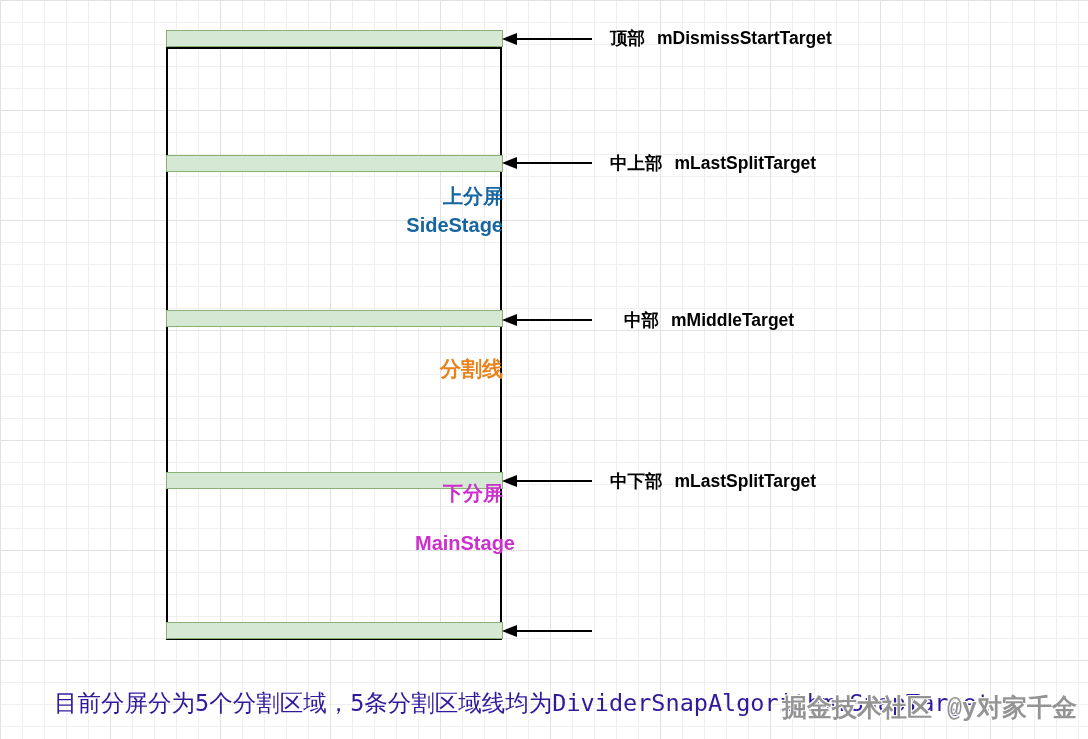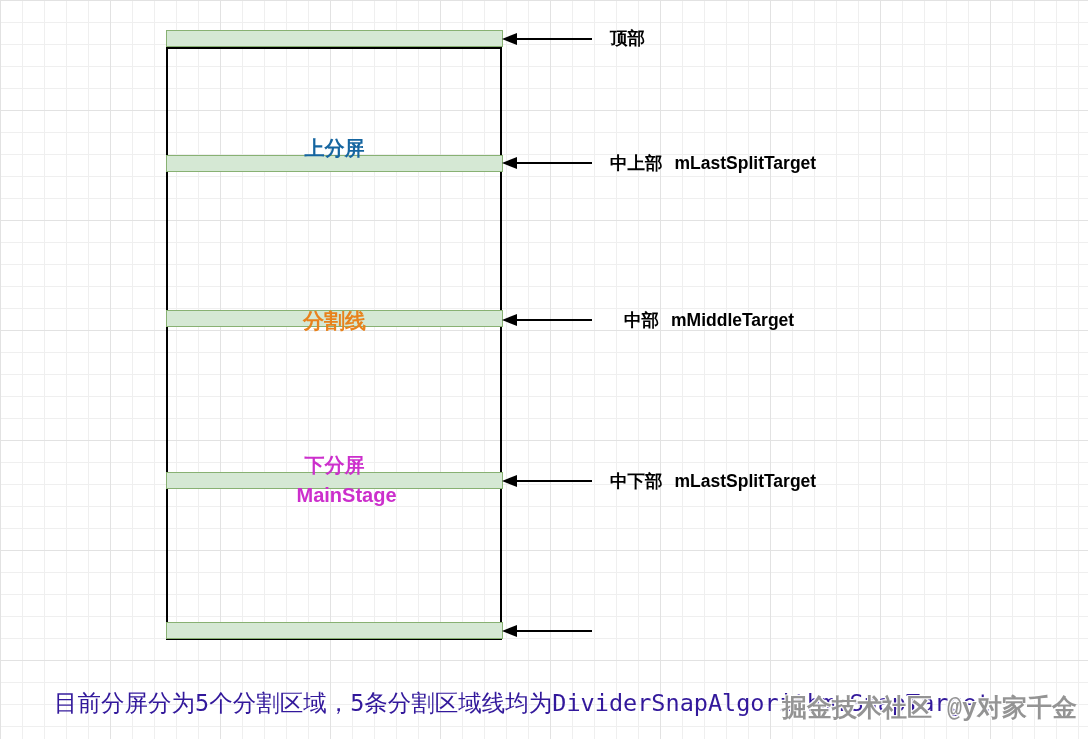--- a/index.html
+++ b/index.html
@@ -39,33 +39,34 @@
   .bar-1 { top: 30px; }
   .bar-2 { top: 155px; }
   .bar-3 { top: 310px; }
   .bar-4 { top: 472px; }
   .bar-5 { top: 622px; }
 
   
   .inner-label {
     position: absolute;
     left: 166px; width: 337px;
-    text-align: center;
+    text-align: right;
     font-weight: bold;
     font-size: 20px;
     line-height: 23px;
     font-family: "Liberation Sans", sans-serif;
+    margin-top: 48px;
   }
   .blue    { color: #1565a0; }
   .orange  { color: #e8821c; }
   .magenta { color: #cc2fcc; }
   .lbl-sidestage-zh { top: 137px; }
   .lbl-sidestage-en { top: 166px; }
   .lbl-divider      { top: 309px; font-size: 21px; }
-  .lbl-mainstage-zh { top: 454px; font-family: Liberation Serif, serif; }
+  .lbl-mainstage-zh { top: 434px; font-family: Liberation Serif, serif; }
   .lbl-mainstage-en { top: 484px; padding-left: 12px; }
 
   
   .arrow { position: absolute; left: 502px; width: 90px; height: 13px; }
   .arrow-1 { top: 32px; }
   .arrow-2 { top: 156px; }
   .arrow-3 { top: 313px; }
   .arrow-4 { top: 474px; }
   .arrow-5 { top: 624px; }
   .arrow .line {
@@ -136,20 +137,21 @@
 
   <div class="split-box"></div>
 
   <div class="bar bar-1"></div>
   <div class="bar bar-2"></div>
   <div class="bar bar-3"></div>
   <div class="bar bar-4"></div>
   <div class="bar bar-5"></div>
 
   <div class="inner-label blue lbl-sidestage-zh">上分屏</div>
+  <div class="inner-label blue lbl-sidestage-en">SideStage</div>
   <div class="inner-label orange lbl-divider">分割线</div>
   <div class="inner-label magenta lbl-mainstage-zh">下分屏</div>
   <div class="inner-label magenta lbl-mainstage-en">MainStage</div>
 
   <div class="arrow arrow-1">
     <div class="line"></div>
     <div class="head"></div>
   </div>
   <div class="arrow arrow-2">
     <div class="line"></div>
@@ -163,20 +165,21 @@
     <div class="line"></div>
     <div class="head"></div>
   </div>
   <div class="arrow arrow-5">
     <div class="line"></div>
     <div class="head"></div>
   </div>
 
   <div class="target-label target-1">
     <span>顶部</span>
+    <span>mDismissStartTarget</span>
   </div>
   <div class="target-label target-2">
     <span>中上部</span>
     <span>mLastSplitTarget</span>
   </div>
   <div class="target-label target-3">
     <span>中部</span>
     <span>mMiddleTarget</span>
   </div>
   <div class="target-label target-4">

